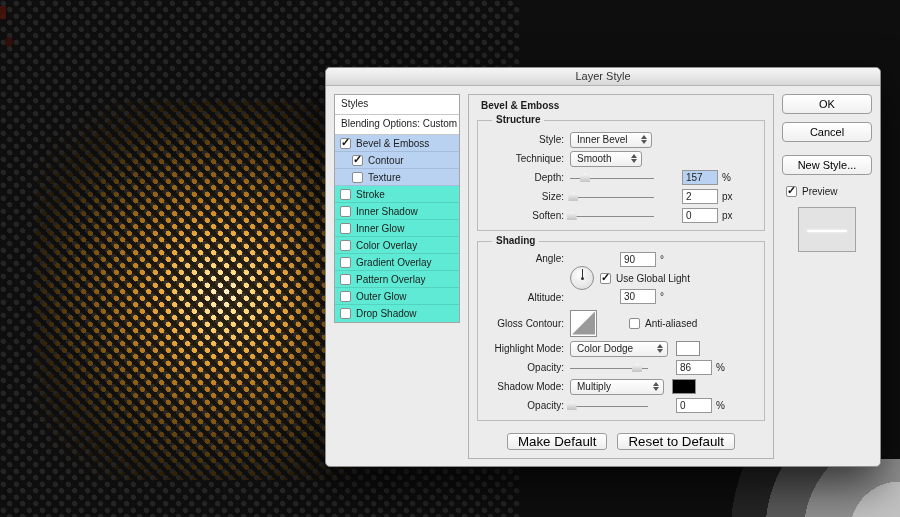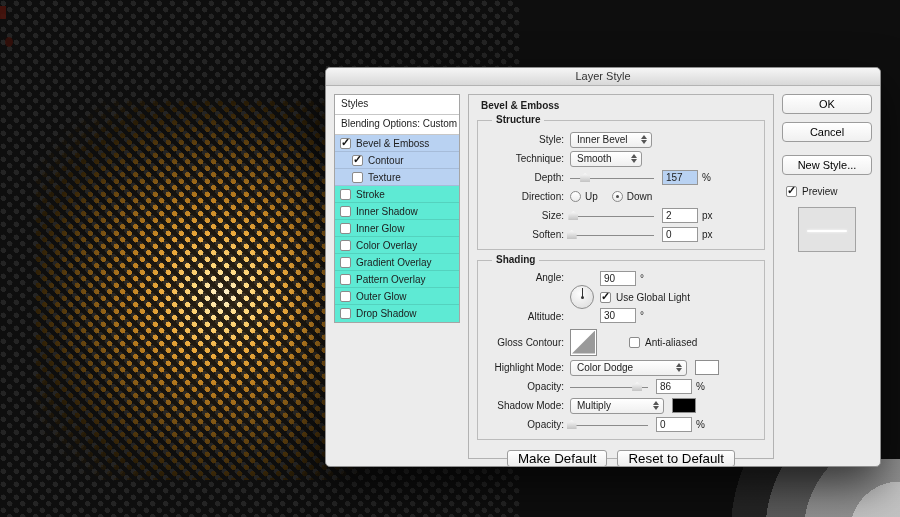--- a/index.html
+++ b/index.html
@@ -91,21 +91,21 @@
   .mselect {
     display:inline-flex; align-items:center; justify-content:space-between;
     height:16px; border:1px solid #979797; border-radius:3px;
     background:linear-gradient(#ffffff,#efefef); padding:0 4px 0 6px; white-space:nowrap;
   }
   .arrows { display:flex; flex-direction:column; align-items:center; margin-left:6px; gap:1px; }
   .arr-up { width:0; height:0; border-left:3px solid transparent; border-right:3px solid transparent; border-bottom:4px solid #555; }
   .arr-down { width:0; height:0; border-left:3px solid transparent; border-right:3px solid transparent; border-top:4px solid #555; }
   .vfield {
     width:36px; height:15px; border:1px solid #979797; background:#fff;
-    display:inline-flex; align-items:center; padding:0 3px; flex:none;
+    display:inline-flex; align-items:center; padding:0 3px; flex:none;margin-left:20px;
   }
   .vfield.sel-text { background:var(--sel,#b9d2f2); }
   .unit { margin-left:4px; }
   .slider { position:relative; width:84px; height:11px; flex:none; margin-right:8px; }
   .slider::before { content:""; position:absolute; left:0; right:0; top:6px; height:1px; background:#8b8b8b; }
   .slider .thumb {
     position:absolute; top:1px; width:10px; height:9px;
     background:linear-gradient(#fbfbfb,#c3c3c3);
     clip-path:polygon(50% 0,100% 38%,100% 100%,0 100%,0 38%);
     filter:drop-shadow(0 0 .6px #6e6e6e);
@@ -279,31 +279,20 @@
 
         <div class="frow">
           <span class="flabel">Depth:</span>
           <span class="slider">
               <span class="thumb" style="left: calc(18% - 5px);"></span>
             </span>
           <span class="vfield sel-text">157</span>
           <span class="unit">%</span>
         </div>
 
-        <div class="frow">
-          <span class="flabel">Direction:</span>
-          <span class="dir-opt">
-            <span class="radio"></span>
-            <span>Up</span>
-          </span>
-          <span class="dir-opt">
-            <span class="radio on"></span>
-            <span>Down</span>
-          </span>
-        </div>
 
         <div class="frow">
           <span class="flabel">Size:</span>
           <span class="slider">
               <span class="thumb" style="left: calc(4% - 5px);"></span>
             </span>
           <span class="vfield">2</span>
           <span class="unit">px</span>
         </div>
 
@@ -348,21 +337,21 @@
           <span class="flabel">Gloss Contour:</span>
           <span class="contour-thumb"></span>
           <span class="aa-group">
             <span class="checkbox"></span>
             <span class="cb-label">Anti-aliased</span>
           </span>
         </div>
 
         <div class="frow">
           <span class="flabel">Highlight Mode:</span>
-          <span class="mselect" style="width:117px">
+          <span class="mselect" style="width:98px">
             <span>Color Dodge</span>
             <span class="arrows">
                 <span class="arr-up"></span>
                 <span class="arr-down"></span>
               </span>
           </span>
           <span class="swatch" style="background: rgb(255, 255, 255);"></span>
         </div>
 
         <div class="frow">

